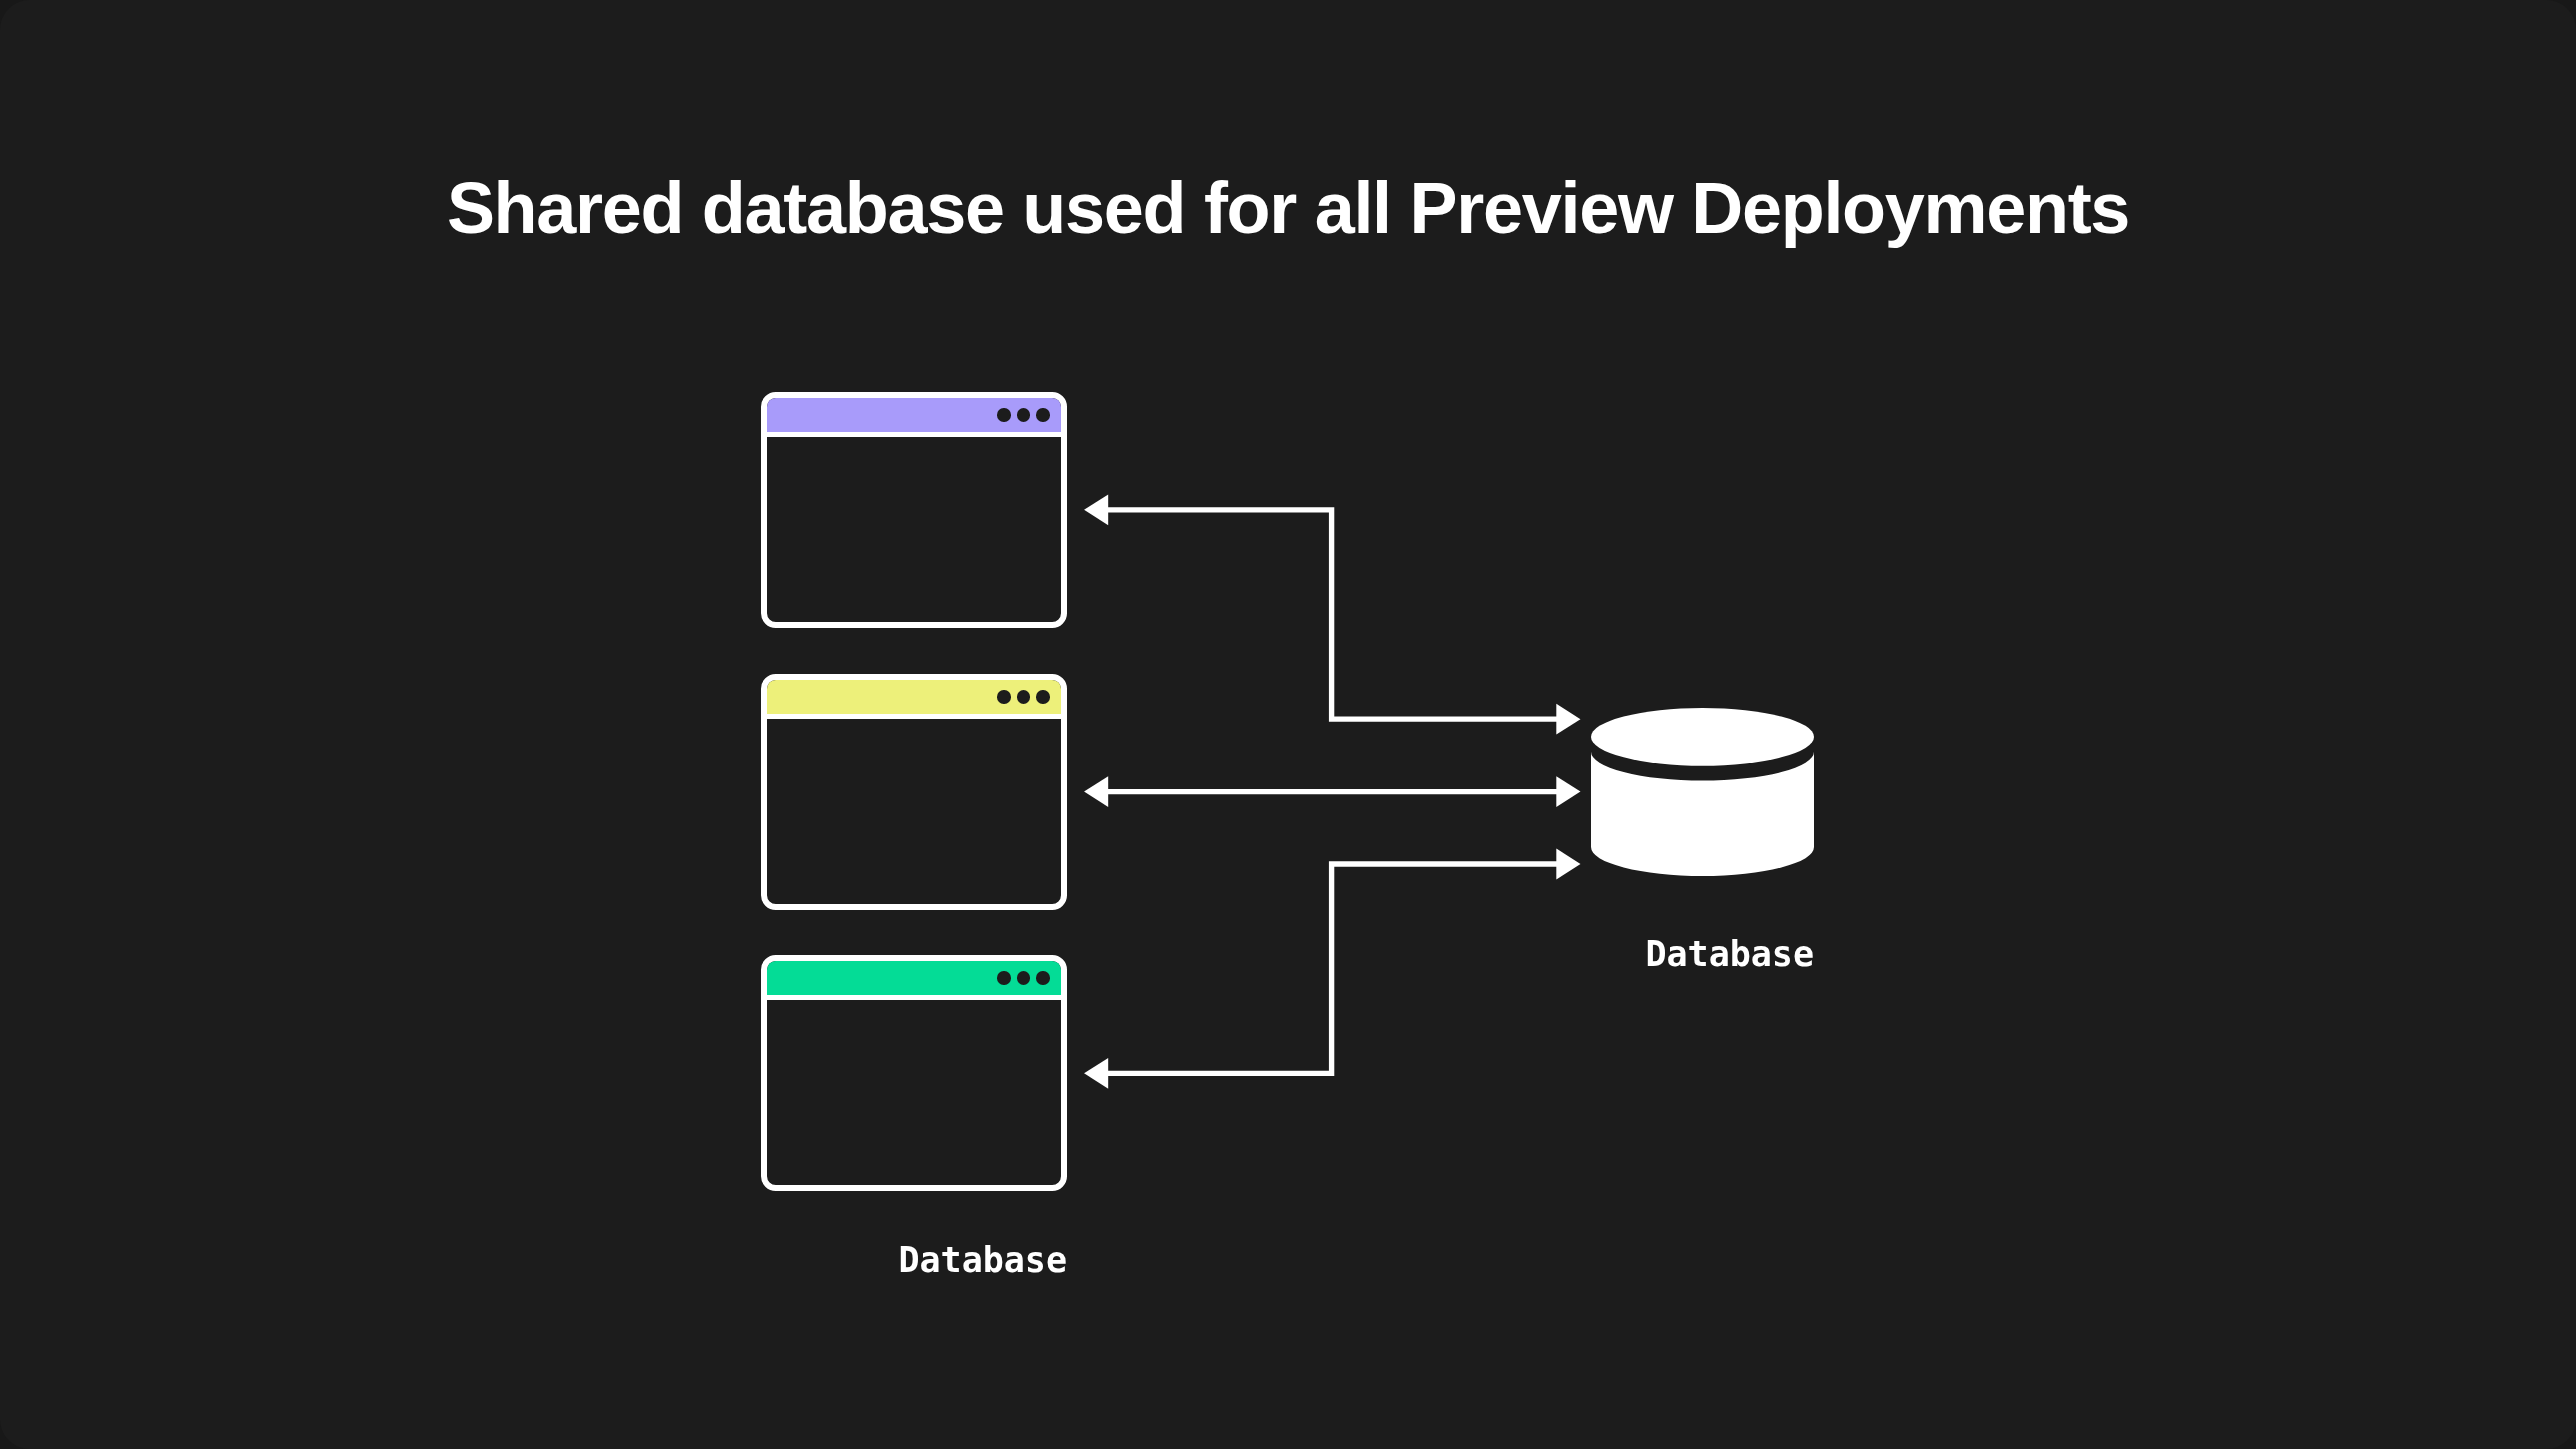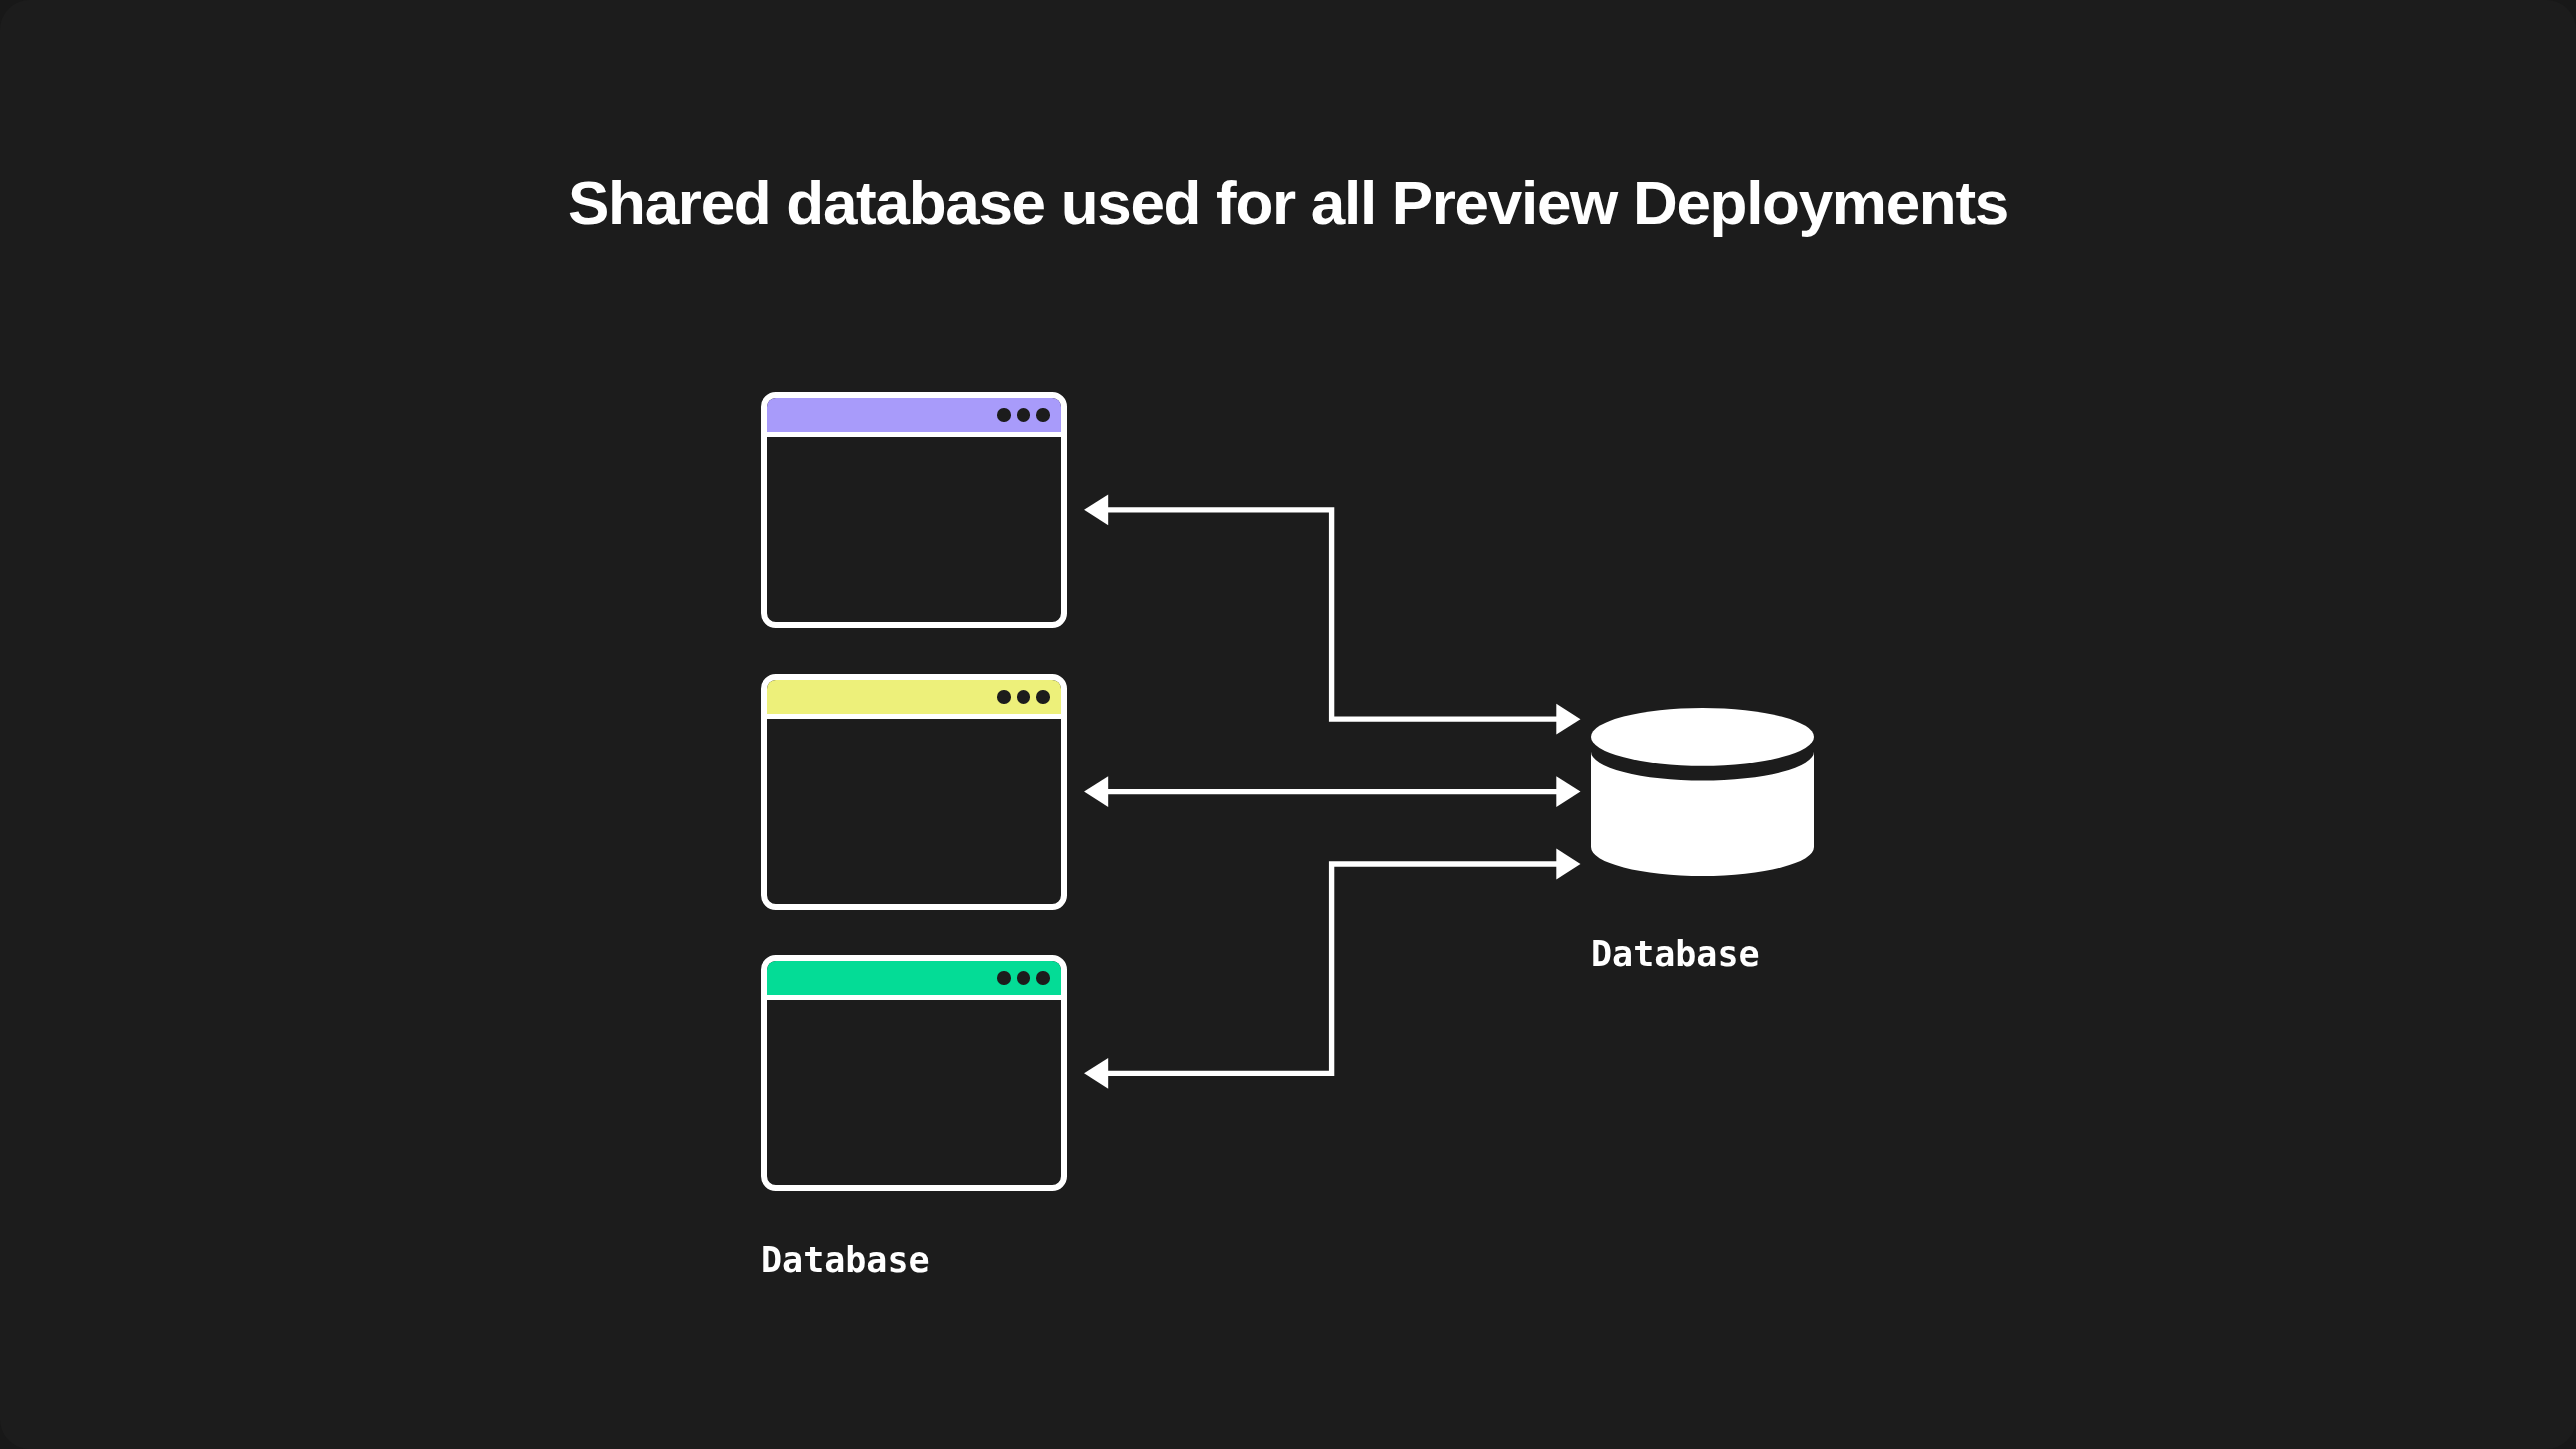--- a/index.html
+++ b/index.html
@@ -1,32 +1,32 @@
 <!DOCTYPE html>
 <html style="font-size:10.7px"><head>
 <meta charset="utf-8">
 <style>
   html,body{margin:0;padding:0;background:#181818;}
   .stage{position:relative;width:2576px;height:1449px;background:#181818;overflow:hidden;
          font-family:"Liberation Sans",sans-serif;}
   .canvas{position:absolute;inset:0;background:#1c1c1c;border-radius:29.5px;}
 
   .title{position:absolute;top:168px;left:0;width:2576px;text-align:center;
-         color:#ffffff;font-size:62px;font-weight:bold;letter-spacing:-1.3px;line-height:1.12;}
+         color:#ffffff;font-size:72px;font-weight:bold;letter-spacing:-1.3px;line-height:1.12;}
 
   
   .window{position:absolute;left:761px;width:306px;height:236px;box-sizing:border-box;
           border:6.7px solid #ffffff;border-radius:14.8px;background:#1c1c1c;overflow:hidden;}
   .window .titlebar{height:34px;border-bottom:5.4px solid #ffffff;border-radius:6.7px 6.7px 0 0;
           display:flex;align-items:center;justify-content:flex-end;gap:6px;padding-right:11.4px;}
   .window .dot{width:13.4px;height:13.4px;border-radius:50%;background:#1c1c1c;}
   .win1{top:392px;} .win2{top:674px;} .win3{top:955px;}
 
   .caption{position:absolute;color:#ffffff;font-family:"DejaVu Sans Mono",monospace;
-           font-weight:bold;font-size:35px;text-align:left;}
+           font-weight:bold;font-size:35px;text-align:right;}
   .previews-caption{left:761px;width:306px;top:1240px;}
   .database-caption{left:1591px;width:223px;top:934px;}
 
   .db-icon{position:absolute;left:1591px;top:708px;width:223px;height:168px;}
   .connectors{position:absolute;left:0;top:0;width:2576px;height:1449px;pointer-events:none;}
   .connectors polyline{fill:none;stroke:#ffffff;stroke-width:8;}
   .connectors polygon{fill:#ffffff;stroke:none;}
 </style>
 </head>
 <body>

